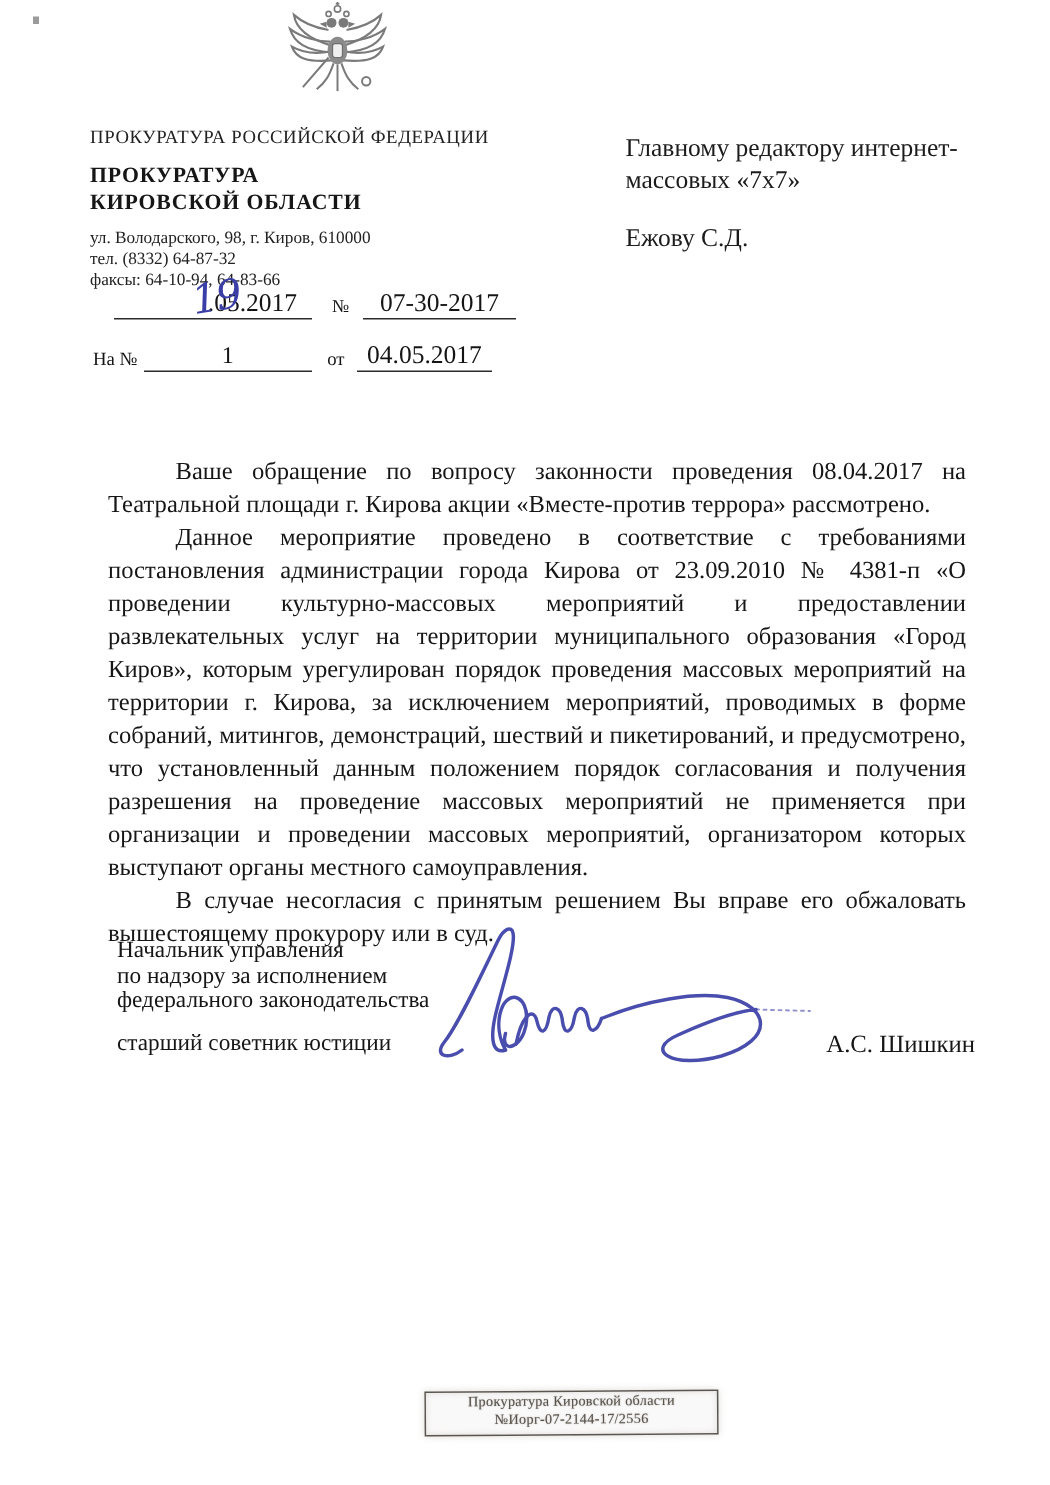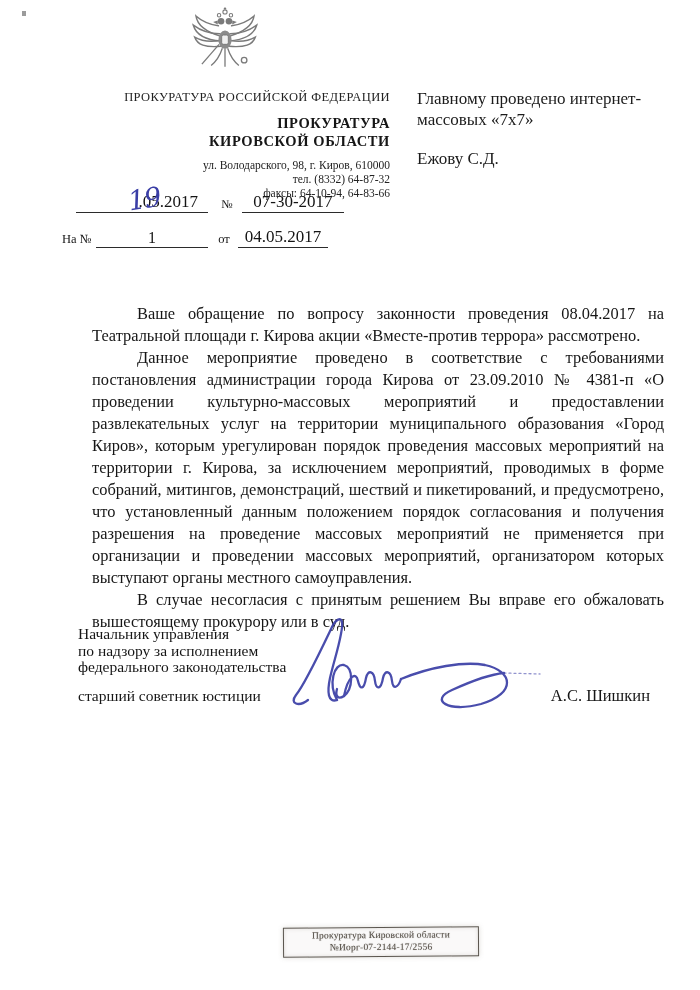--- a/index.html
+++ b/index.html
@@ -6,21 +6,21 @@
   .paper{
     position:relative;width:700px;height:990px;margin:0 auto;
     background:#ffffff;overflow:hidden;
     font-family:"Liberation Serif","DejaVu Serif",serif;
     color:#1f1f1f;
   }
   
   .speck{position:absolute;left:22px;top:11px;width:4px;height:5px;background:#7a7a7a;opacity:.75;}
 
   
-  .letterhead{position:absolute;left:60px;top:6px;width:330px;text-align:right;}
+  .letterhead{position:absolute;left:60px;top:0;width:330px;text-align:left;}
   .emblem{width:66px;height:74px;margin:0 auto 10px auto;display:block;}
   .fed-line{font-size:12.5px;letter-spacing:.4px;white-space:nowrap;color:#222;}
   .org-name{font-weight:bold;font-size:14.5px;letter-spacing:.6px;line-height:18px;margin-top:9px;color:#161616;}
   .addr{font-size:11.5px;line-height:14px;margin-top:8px;color:#222;}
 
   
   .ref{position:absolute;left:62px;top:192px;width:330px;font-size:17px;color:#141414;}
   .u-line{display:inline-block;border-bottom:1.4px solid #2b2b2b;text-align:center;vertical-align:bottom;}
   .row1{position:relative;height:26px;}
   .row1 .u1{width:122px;margin-left:14px;text-align:right;padding-right:10px;}
@@ -36,21 +36,21 @@
   .small-label{font-size:12.5px;vertical-align:bottom;position:relative;top:-1px;text-align:center;}
   .row2 .u1b{width:112px;font-size:16px;}
   .row2 .u2b{width:90px;}
   .row2 .from{margin:0 4px 0 6px;}
 
   
   .addressee{position:absolute;left:417px;top:88px;width:258px;font-size:17px;line-height:21px;color:#1b1b1b;}
   .addressee .name{margin-top:18px;}
 
   
-  .bodytext{position:absolute;left:92px;top:303px;width:572px;font-size:16.4px;line-height:22px;text-align:justify;color:#161616;}
+  .bodytext{position:absolute;left:72px;top:303px;width:572px;font-size:16.4px;line-height:22px;text-align:justify;color:#161616;}
   .bodytext p{margin:0;text-indent:45px;}
 
   
   .sig-position{position:absolute;left:78px;top:626px;font-size:15.5px;line-height:16.5px;color:#161616;}
   .sig-rank{position:absolute;left:78px;top:687px;font-size:15.5px;color:#161616;}
   .sig-name{position:absolute;right:50px;top:686px;font-size:16.5px;color:#161616;}
   .sig-svg{position:absolute;left:280px;top:612px;width:270px;height:105px;}
 
   
   .stamp{
@@ -123,21 +123,21 @@
     </div>
     <div class="row2">
       <span class="small-label">На №</span>
       <span class="u-line u1b">1</span>
       <span class="small-label from">от</span>
       <span class="u-line u2b">04.05.2017</span>
     </div>
   </div>
 
   <div class="addressee">
-    <div>Главному проведено интернет-</div>
+    <div>Главному редактору интернет-</div>
     <div>массовых «7х7»</div>
     <div class="name">Ежову С.Д.</div>
   </div>
 
   <div class="bodytext">
     <p>Ваше обращение по вопросу законности проведения 08.04.2017 на Театральной площади г. Кирова акции «Вместе-против террора» рассмотрено.</p>
     <p>Данное мероприятие проведено в соответствие с требованиями постановления администрации города Кирова от 23.09.2010 № 4381-п «О проведении культурно-массовых мероприятий и предоставлении развлекательных услуг на территории муниципального образования «Город Киров», которым урегулирован порядок проведения массовых мероприятий на территории г. Кирова, за исключением мероприятий, проводимых в форме собраний, митингов, демонстраций, шествий и пикетирований, и предусмотрено, что установленный данным положением порядок согласования и получения разрешения на проведение массовых мероприятий не применяется при организации и проведении массовых мероприятий, организатором которых выступают органы местного самоуправления.</p>
     <p>В случае несогласия с принятым решением Вы вправе его обжаловать вышестоящему прокурору или в суд.</p>
   </div>
 

